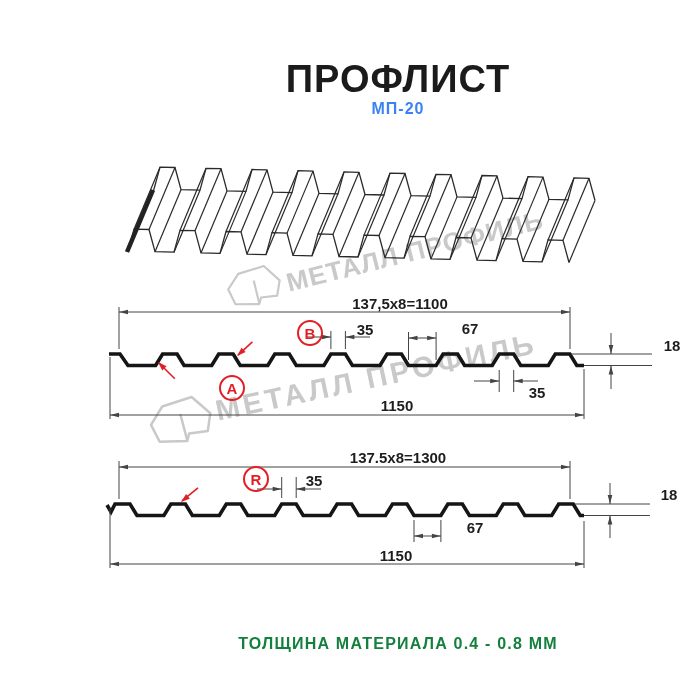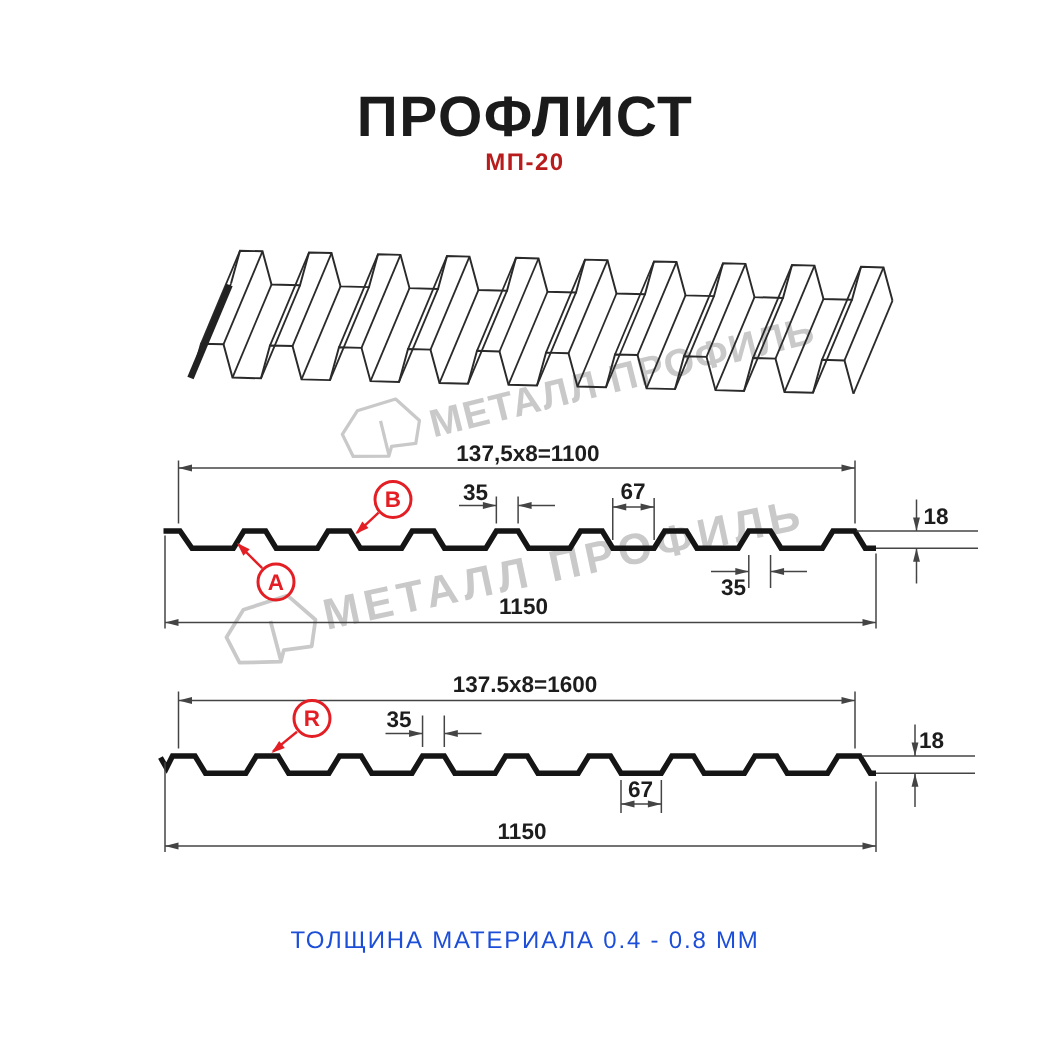--- a/index.html
+++ b/index.html
@@ -7,25 +7,25 @@
        font-family:"Liberation Sans", sans-serif;}
   
   #wm-layer{position:absolute;inset:0;z-index:1;}
   .wm-text{position:absolute;color:#c9c9c9;font-weight:700;white-space:nowrap;
            transform-origin:left center;}
   #wm1-text{left:287px;top:268px;font-size:26px;letter-spacing:1px;transform:rotate(-14deg);}
   #wm2-text{left:216px;top:395px;font-size:29px;letter-spacing:3.5px;transform:rotate(-12deg);}
   
   #art-wrap{position:absolute;inset:0;z-index:2;pointer-events:none;}
   
-  #label-layer{position:absolute;inset:0;z-index:3;}
+  #label-layer{position:absolute;inset:0;z-index:3;margin-left:48px;}
   .t{position:absolute;transform:translate(-50%,-50%);white-space:nowrap;color:#1d1d1d;font-weight:bold;}
   #title{left:350px;top:79px;font-size:38px;font-weight:700;letter-spacing:1px;color:#1b1b1b;}
-  #subtitle{left:350px;top:109px;font-size:16px;font-weight:700;letter-spacing:1px;color:#b91c1c;}
-  #footer-note{left:350px;top:628px;font-size:16px;font-weight:400;letter-spacing:1.2px;color:#1d4ed8;}
+  #subtitle{left:350px;top:109px;font-size:16px;font-weight:700;letter-spacing:1px;color:#3b82f6;}
+  #footer-note{left:350px;top:644px;font-size:16px;font-weight:700;letter-spacing:1.2px;color:#15803d;}
   .d{font-size:15px;color:#1d1d1d;}
   .circ{position:absolute;width:26px;height:26px;box-sizing:border-box;border:2.2px solid #e31e24;
         border-radius:50%;color:#e31e24;font-size:15px;font-weight:700;
         display:flex;align-items:center;justify-content:center;background:transparent;}
 </style>
 </head>
 <body>
 
 <div id="wm-layer">
   <div class="wm-text" id="wm1-text">МЕТАЛЛ ПРОФИЛЬ</div>
@@ -162,21 +162,21 @@
 
   <div class="t d" style="left:352px;top:303px;">137,5x8=1100</div>
   <div class="t d" style="left:317px;top:329px;">35</div>
   <div class="t d" style="left:422px;top:328px;">67</div>
   <div class="t d" style="left:624px;top:345px;">18</div>
   <div class="t d" style="left:489px;top:392px;">35</div>
   <div class="t d" style="left:349px;top:405px;">1150</div>
   <span class="circ" style="left:249px;top:320px;">B</span>
   <span class="circ" style="left:171px;top:375px;">A</span>
 
-  <div class="t d" style="left:350px;top:457px;">137.5x8=1600</div>
+  <div class="t d" style="left:350px;top:457px;">137.5x8=1300</div>
   <div class="t d" style="left:266px;top:480px;">35</div>
   <div class="t d" style="left:621px;top:494px;">18</div>
   <div class="t d" style="left:427px;top:527px;">67</div>
   <div class="t d" style="left:348px;top:555px;">1150</div>
   <span class="circ" style="left:195px;top:466px;">R</span>
 
   <div class="t" id="footer-note">ТОЛЩИНА МАТЕРИАЛА 0.4 - 0.8 ММ</div>
 </div>
 
 </body></html>

